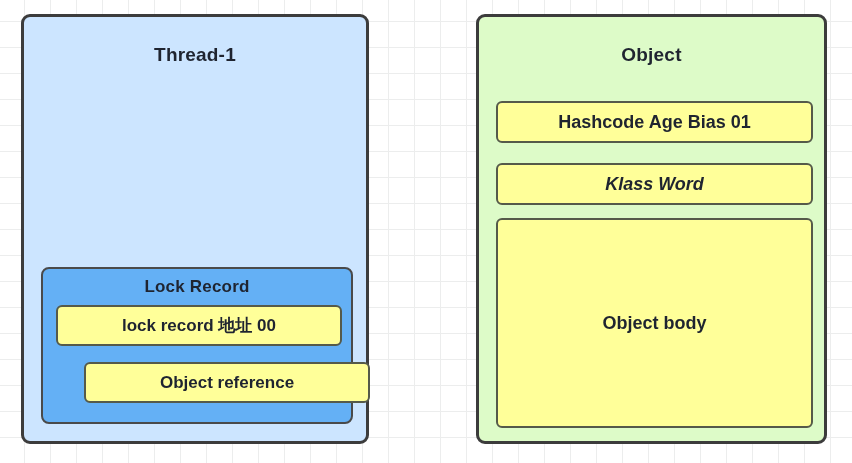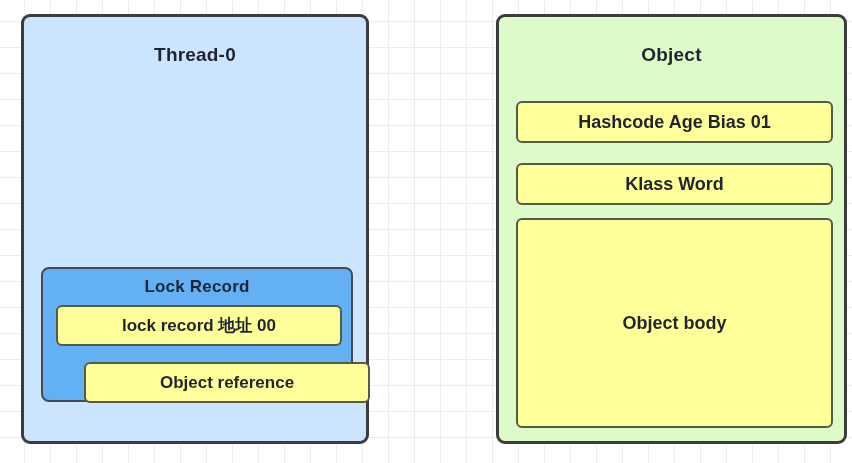--- a/index.html
+++ b/index.html
@@ -53,21 +53,21 @@
     background-color: #cce5ff;
   }
   #thread-title { top: 27px; }
 
   #lock-record-box {
     position: absolute;
     box-sizing: border-box;
     left: 17px;
     top: 250px;
     width: 312px;
-    height: 135px;
+    height: 157px;
     background-color: #64b0f5;
     border: 2px solid #4a4a4a;
     border-radius: 8px;
   }
   #lock-record-title {
     top: 8px;
     font-size: 17px;
   }
 
   .slot {
@@ -86,44 +86,44 @@
     left: 13px;
     width: 286px;
     height: 41px;
     font-size: 17px;
   }
   #lock-slot-address { top: 36px; }
   #lock-slot-objref  { top: 93px; margin-left: 28px; }
 
   
   #object-panel {
-    left: 496px;
+    left: 476px;
     top: 14px;
     width: 351px;
     height: 430px;
     background-color: #ddfbc8;
   }
   #object-title { top: 27px; }
 
   .obj-slot {
     left: 17px;
     width: 317px;
     font-size: 18px;
   }
   #object-slot-markword  { top: 84px;  height: 42px; }
-  #object-slot-klassword { top: 146px; height: 42px; }
+  #object-slot-klassword { top: 146px; height: 42px; font-style: italic; }
   #object-slot-body      { top: 201px; height: 210px; }
 </style>
 </head>
 <body>
 
 <div id="canvas">
 
   <div class="panel" id="thread-panel">
-    <div class="panel-title" id="thread-title">Thread-0</div>
+    <div class="panel-title" id="thread-title">Thread-1</div>
 
     <div id="lock-record-box">
       <div class="panel-title" id="lock-record-title">Lock Record</div>
 
       <div class="slot lock-slot" id="lock-slot-address">lock record 地址 00</div>
 
       <div class="slot lock-slot" id="lock-slot-objref">Object reference</div>
     </div>
   </div>
 

